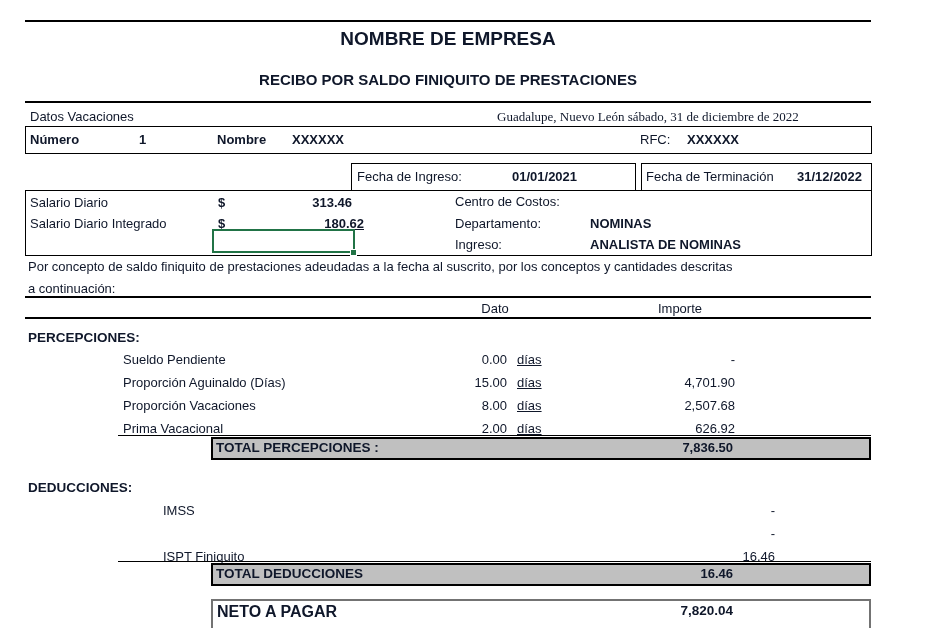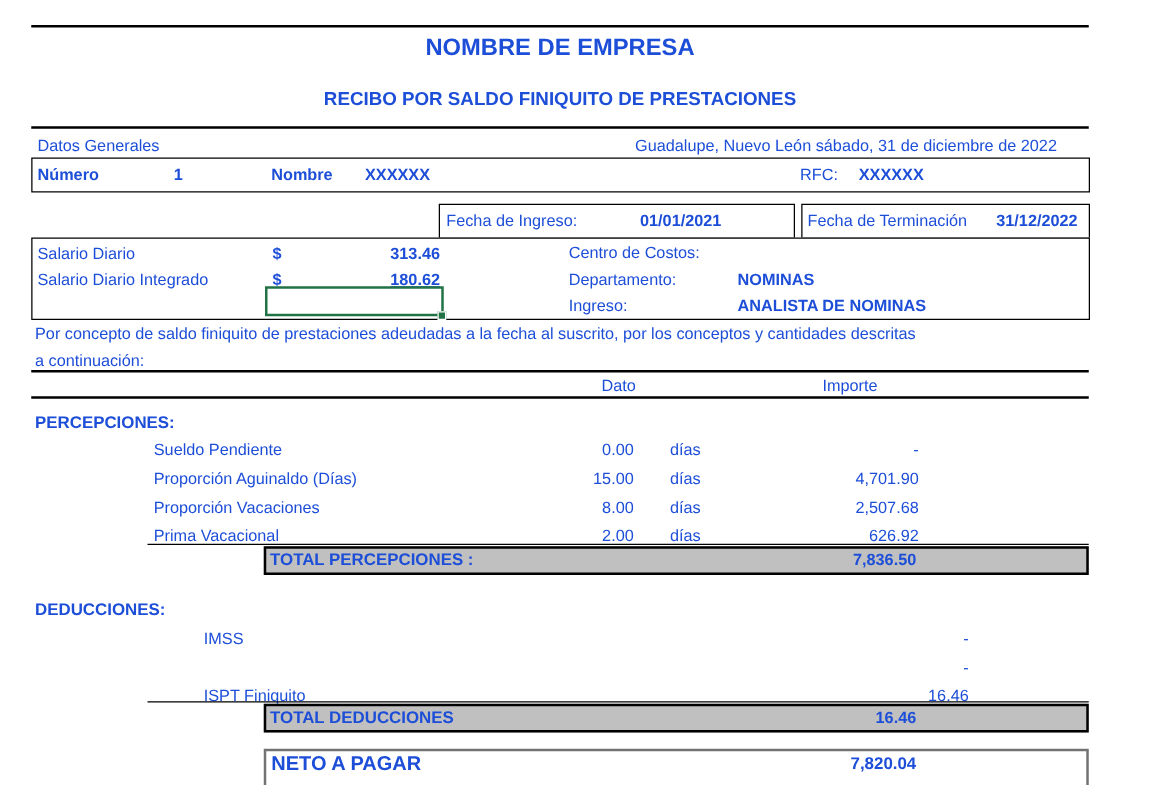--- a/index.html
+++ b/index.html
@@ -1,36 +1,36 @@
 <!DOCTYPE html>
 <html><head>
 <meta charset="utf-8">
 <style>
   html,body{margin:0;padding:0;background:#ffffff;}
   #page{
     position:relative; width:932px; height:628px; overflow:hidden;
-    background:#ffffff; color:#1d4ed8;
+    background:#ffffff; color:#0f172a;
     font-family:"Liberation Sans", sans-serif; font-size:13px;
   }
   .abs{position:absolute; white-space:nowrap;}
   .b{font-weight:bold;}
   .ctr{text-align:center;}
   .rt{text-align:right;}
   .hline{position:absolute; background:#000;}
   .box{position:absolute; border:1.5px solid #000; box-sizing:border-box; background:#fff;}
 
   
   #rule-top{left:25px; top:20px; width:846px; height:2px;}
   #company-title{left:25px; top:28px; width:846px; font-size:19px;}
   #doc-title{left:25px; top:71px; width:846px; font-size:15px;}
   #rule-2{left:25px; top:101px; width:846px; height:2px;}
 
   
   #datos-generales{left:30px; top:109px;}
-  #location-date{left:508px; top:109px;}
+  #location-date{left:497px; top:109px;font-family:Liberation Serif, serif;}
   #numero-box{left:25px; top:126px; width:847px; height:28px;}
   #numero-label{left:30px; top:132px;}
   #numero-value{left:139px; top:132px;}
   #nombre-label{left:217px; top:132px;}
   #nombre-value{left:292px; top:132px;}
   #rfc-label{left:640px; top:132px;}
   #rfc-value{left:687px; top:132px;}
 
   
   #fecha-ingreso-box{left:351px; top:163px; width:285px; height:28px;}
@@ -42,21 +42,21 @@
 
   
   #salary-box{left:25px; top:190px; width:847px; height:66px;}
   #salario-diario-label{left:30px; top:195px;}
   #currency-1{left:218px; top:195px;}
   #salario-diario-value{left:265px; top:195px; width:87px;}
   #centro-costos-label{left:455px; top:194px;}
   #centro-costos-value{left:590px; top:194px;}
   #salario-integrado-label{left:30px; top:216px;}
   #currency-2{left:218px; top:216px;}
-  #salario-integrado-value{left:265px; top:216px; width:87px;text-decoration:underline;}
+  #salario-integrado-value{left:277px; top:216px; width:87px;text-decoration:underline;}
   #departamento-label{left:455px; top:216px;}
   #departamento-value{left:590px; top:216px;}
   #puesto-label{left:455px; top:237px;}
   #puesto-value{left:590px; top:237px;}
   #selected-cell{position:absolute; left:212px; top:229px; width:143px; height:24px;
     border:2px solid #217346; box-sizing:border-box; background:transparent;}
   #fill-handle{position:absolute; left:350px; top:249px; width:7px; height:7px;
     background:#217346; border:1px solid #fff; box-sizing:border-box;}
 
   
@@ -69,21 +69,21 @@
 
   
   #perc-title{left:28px; top:330px; font-size:13.5px;}
   #ded-title{left:28px; top:480px; font-size:13.5px;}
   .items-block{position:absolute; left:0; width:932px;}
   #perc-rows{top:348px;}
   #ded-rows{top:499px;padding-left:40px;}
   .item-row{position:relative; height:23px; line-height:23px; width:741px;}
   .il{position:absolute; left:123px;}
   .iq{position:absolute; left:420px; width:87px; text-align:right;}
-  .iu{position:absolute; left:536px;}
+  .iu{position:absolute; left:517px;text-decoration:underline;}
   .ii{position:absolute; left:555px; width:180px; text-align:right;}
   .ii.dash{padding-right:24px;}
 
   #perc-underline{left:118px; top:435px; width:753px; height:1px;}
   #ded-underline{left:118px; top:561px; width:753px; height:1px;}
 
   .total-bar{position:absolute; left:211px; width:660px; height:23px;
     border:2px solid #000; box-sizing:border-box;
     font-weight:bold; font-size:13.5px; line-height:18px; padding-left:3px;}
   #perc-bar{top:437px;}
@@ -99,21 +99,21 @@
 </head>
 <body>
 
 <div id="page">
 
   <div class="hline" id="rule-top"></div>
   <div class="abs ctr b" id="company-title">NOMBRE DE EMPRESA</div>
   <div class="abs ctr b" id="doc-title">RECIBO POR SALDO FINIQUITO DE PRESTACIONES</div>
   <div class="hline" id="rule-2"></div>
 
-  <div class="abs" id="datos-generales">Datos Generales</div>
+  <div class="abs" id="datos-generales">Datos Vacaciones</div>
   <div class="abs" id="location-date">Guadalupe, Nuevo León sábado, 31 de diciembre de 2022</div>
 
   <div class="box" id="numero-box"></div>
   <span class="abs b" id="numero-label">Número</span>
   <span class="abs b" id="numero-value">1</span>
   <span class="abs b" id="nombre-label">Nombre</span>
   <span class="abs b" id="nombre-value">XXXXXX</span>
   <span class="abs" id="rfc-label">RFC:</span>
   <span class="abs b" id="rfc-value">XXXXXX</span>
 

